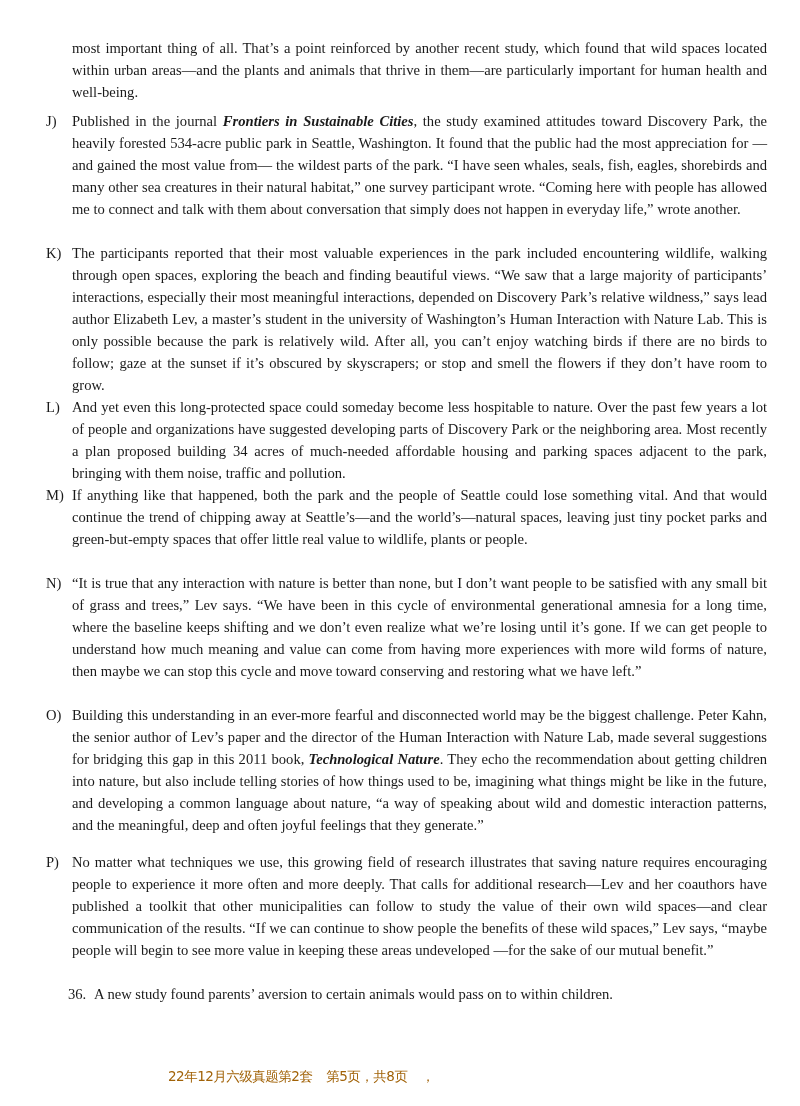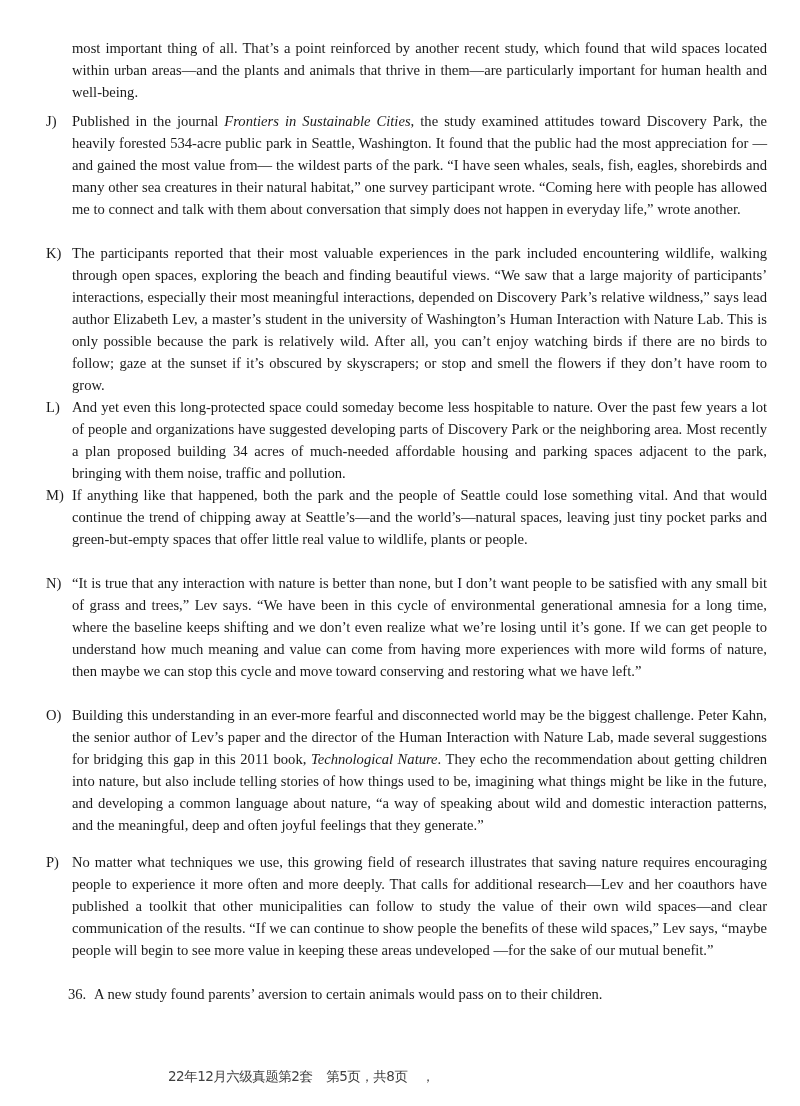--- a/index.html
+++ b/index.html
@@ -4,26 +4,26 @@
 <style>
   html, body { margin: 0; padding: 0; background: #ffffff; }
   body { width: 800px; height: 1106px; position: relative; overflow: hidden; }
   .page {
     position: absolute; left: 0; top: 0; width: 664px; height: 1106px;
     font-family: "Liberation Serif", serif; font-size: 14.6px; color: #1a1a1a;
     line-height: 22px;
   }
   .para { position: absolute; left: 72px; width: 695px; text-align: justify; }
   .para .lbl { position: absolute; left: -26px; top: 0; }
-  .para em { font-style: italic; }
+  .para em { font-style: italic; font-weight: bold; }
   .q { position: absolute; left: 46px; width: 720px; white-space: nowrap; }
   .q .num { display: inline-block; width: 26px; margin-left: 22px; }
   .footer {
     position: absolute; left: 168px; top: 1065px; font-family: "DejaVu Sans", sans-serif;
-    font-size: 13.5px; color: #404040; letter-spacing: -0.5px; white-space: nowrap;
+    font-size: 13.5px; color: #a16207; letter-spacing: -0.5px; white-space: nowrap;
   }
   .footer span { margin-right: 10px; }
 </style>
 </head>
 <body>
 
 <div class="page">
 
   <div class="para" style="top:37px;">
     <span>most important thing of all. That’s a point reinforced by another recent study, which found that wild spaces located within urban areas—and the plants and animals that thrive in them—are particularly important for human health and well-being.</span>
@@ -58,21 +58,21 @@
     <span class="lbl">O)</span>
     <span>Building this understanding in an ever-more fearful and disconnected world may be the biggest challenge. Peter Kahn, the senior author of Lev’s paper and the director of the Human Interaction with Nature Lab, made several suggestions for bridging this gap in this 2011 book, </span><em>Technological Nature</em><span>. They echo the recommendation about getting children into nature, but also include telling stories of how things used to be, imagining what things might be like in the future, and developing a common language about nature, “a way of speaking about wild and domestic interaction patterns, and the meaningful, deep and often joyful feelings that they generate.”</span>
   </div>
 
   <div class="para" style="top:851px;">
     <span class="lbl">P)</span>
     <span>No matter what techniques we use, this growing field of research illustrates that saving nature requires encouraging people to experience it more often and more deeply. That calls for additional research—Lev and her coauthors have published a toolkit that other municipalities can follow to study the value of their own wild spaces—and clear communication of the results. “If we can continue to show people the benefits of these wild spaces,” Lev says, “maybe people will begin to see more value in keeping these areas undeveloped —for the sake of our mutual benefit.”</span>
   </div>
 
   <div class="q" style="top:983px;">
-    <span class="num">36.</span><span>A new study found parents’ aversion to certain animals would pass on to their children.</span>
+    <span class="num">36.</span><span>A new study found parents’ aversion to certain animals would pass on to within children.</span>
   </div>
 
   <div class="footer">
     <span>22年12月六级真题第2套</span>
     <span>第5页，共8页</span>
     <span>，</span>
   </div>
 </div>
 
 </body></html>

